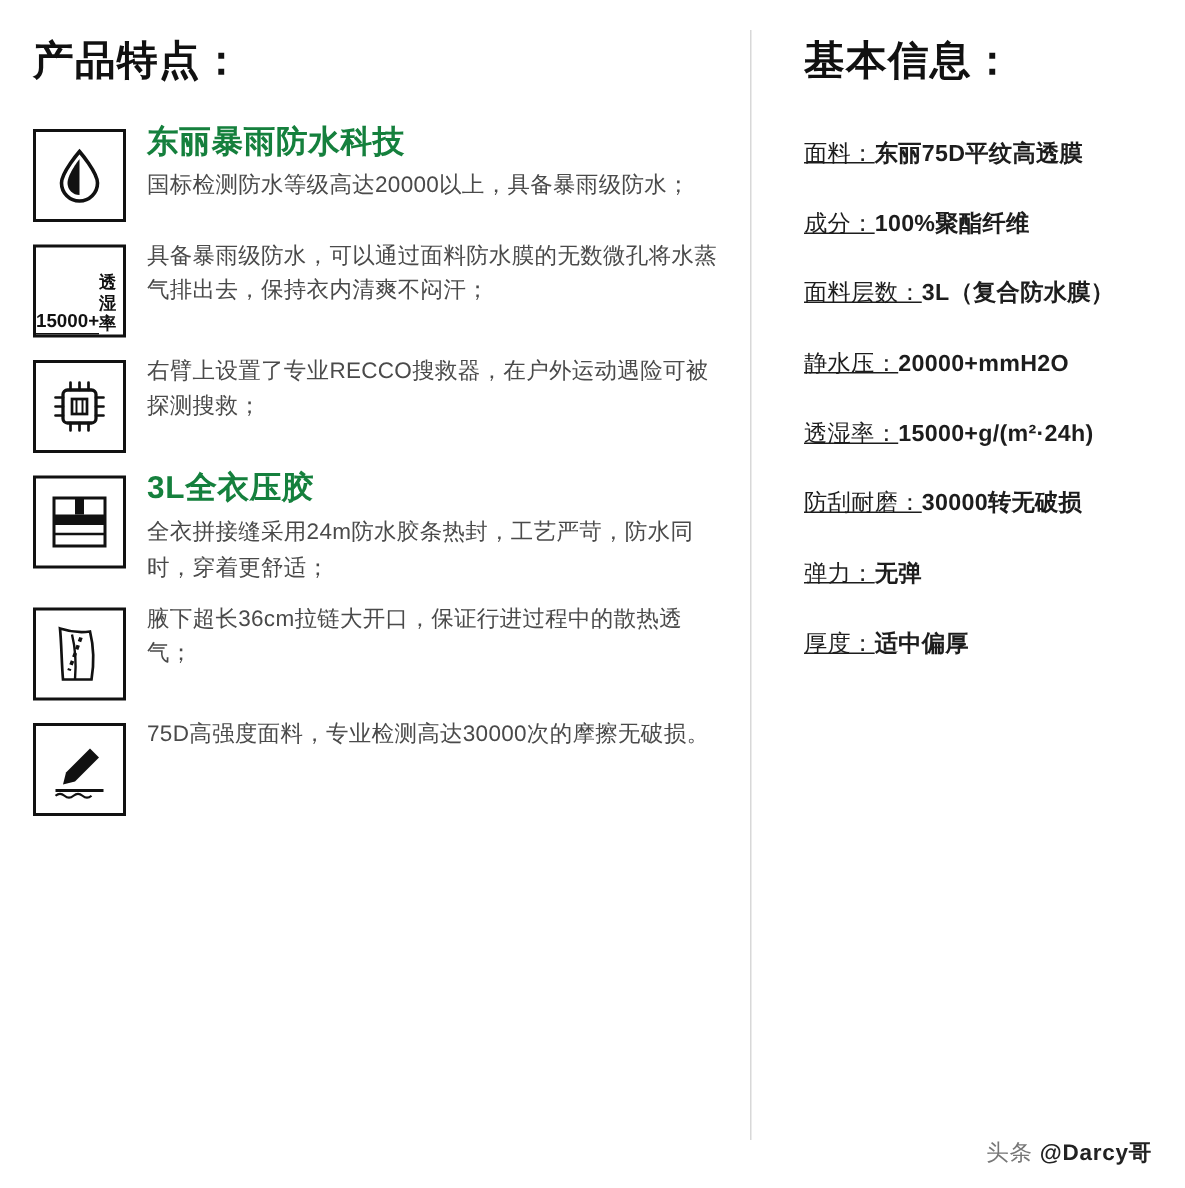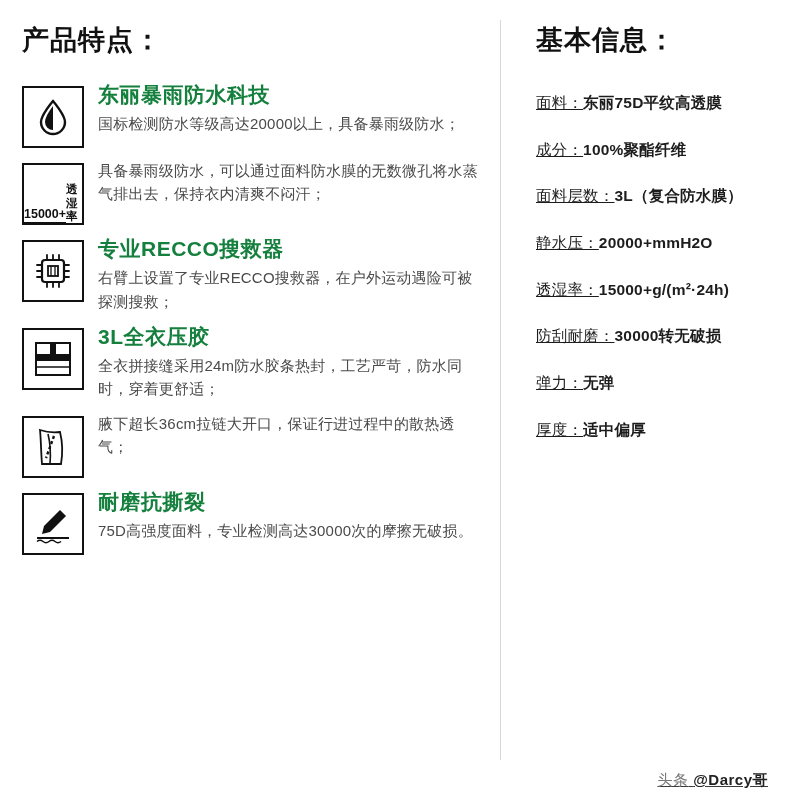--- a/index.html
+++ b/index.html
@@ -99,25 +99,24 @@
     margin-bottom: 25px;
     line-height: 1.4;
     letter-spacing: 0.2px;
   }
   .spec-label { font-weight: normal; text-decoration: underline; }
   .spec-value { font-weight: bold; }
   
   .watermark {
     position: absolute;
     right: 18px;
-    bottom: 2px;
+    bottom: 14px;
     font-size: 15px;
     color: #3a3a3a;
     letter-spacing: 0.5px;
-    text-decoration: underline;
   }
   .wm-logo { color: #777; }
   .wm-name { font-weight: bold; color: #222; }
   
   .icon-svg { display: block; }
   .mvtr-box {
     width: 100%;
     height: 100%;
     display: flex;
     flex-direction: row;
@@ -182,21 +181,20 @@
           <path d="M19 16 v10 M23 16 v10" stroke="#111" stroke-width="1.3"></path>
           <g stroke="#111" stroke-width="1.8" stroke-linecap="round">
             <path d="M15 10 v-5 M21 10 v-5 M27 10 v-5"></path>
             <path d="M15 32 v5 M21 32 v5 M27 32 v5"></path>
             <path d="M10 15 h-5 M10 21 h-5 M10 27 h-5"></path>
             <path d="M32 15 h5 M32 21 h5 M32 27 h5"></path>
           </g>
         </svg>
       </div>
       <div class="feat-text">
-        <div class="feat-title">专业RECCO搜救器</div>
         <div class="feat-desc">右臂上设置了专业RECCO搜救器，在户外运动遇险可被探测搜救；</div>
       </div>
     </div>
 
     <div class="feature">
       <div class="feat-icon">
         <svg class="icon-svg" width="46" height="46" viewBox="0 0 46 46" aria-hidden="true">
           <rect x="6" y="7" width="34" height="32" fill="none" stroke="#111" stroke-width="2"></rect>
           <rect x="6" y="18" width="34" height="7" fill="#111"></rect>
           <rect x="20" y="7" width="6" height="11" fill="#111"></rect>
@@ -224,21 +222,20 @@
 
     <div class="feature">
       <div class="feat-icon">
         <svg class="icon-svg" width="46" height="46" viewBox="0 0 46 46" aria-hidden="true">
           <path d="M30 9 L36 15 L20 31 L12 33 L14 25 Z" fill="#111"></path>
           <path d="M7 37 h32" stroke="#111" stroke-width="2"></path>
           <path d="M7 40.5 q3 -2.5 6 0 q3 2.5 6 0 q3 -2.5 6 0 q3 2.5 6 0" fill="none" stroke="#111" stroke-width="1.5"></path>
         </svg>
       </div>
       <div class="feat-text">
-        <div class="feat-title">耐磨抗撕裂</div>
         <div class="feat-desc">75D高强度面料，专业检测高达30000次的摩擦无破损。</div>
       </div>
     </div>
   </div>
 
   <div class="right-col">
     <h1 class="col-title">基本信息：</h1>
 
     <div class="spec-list">
       <div class="spec-row">

